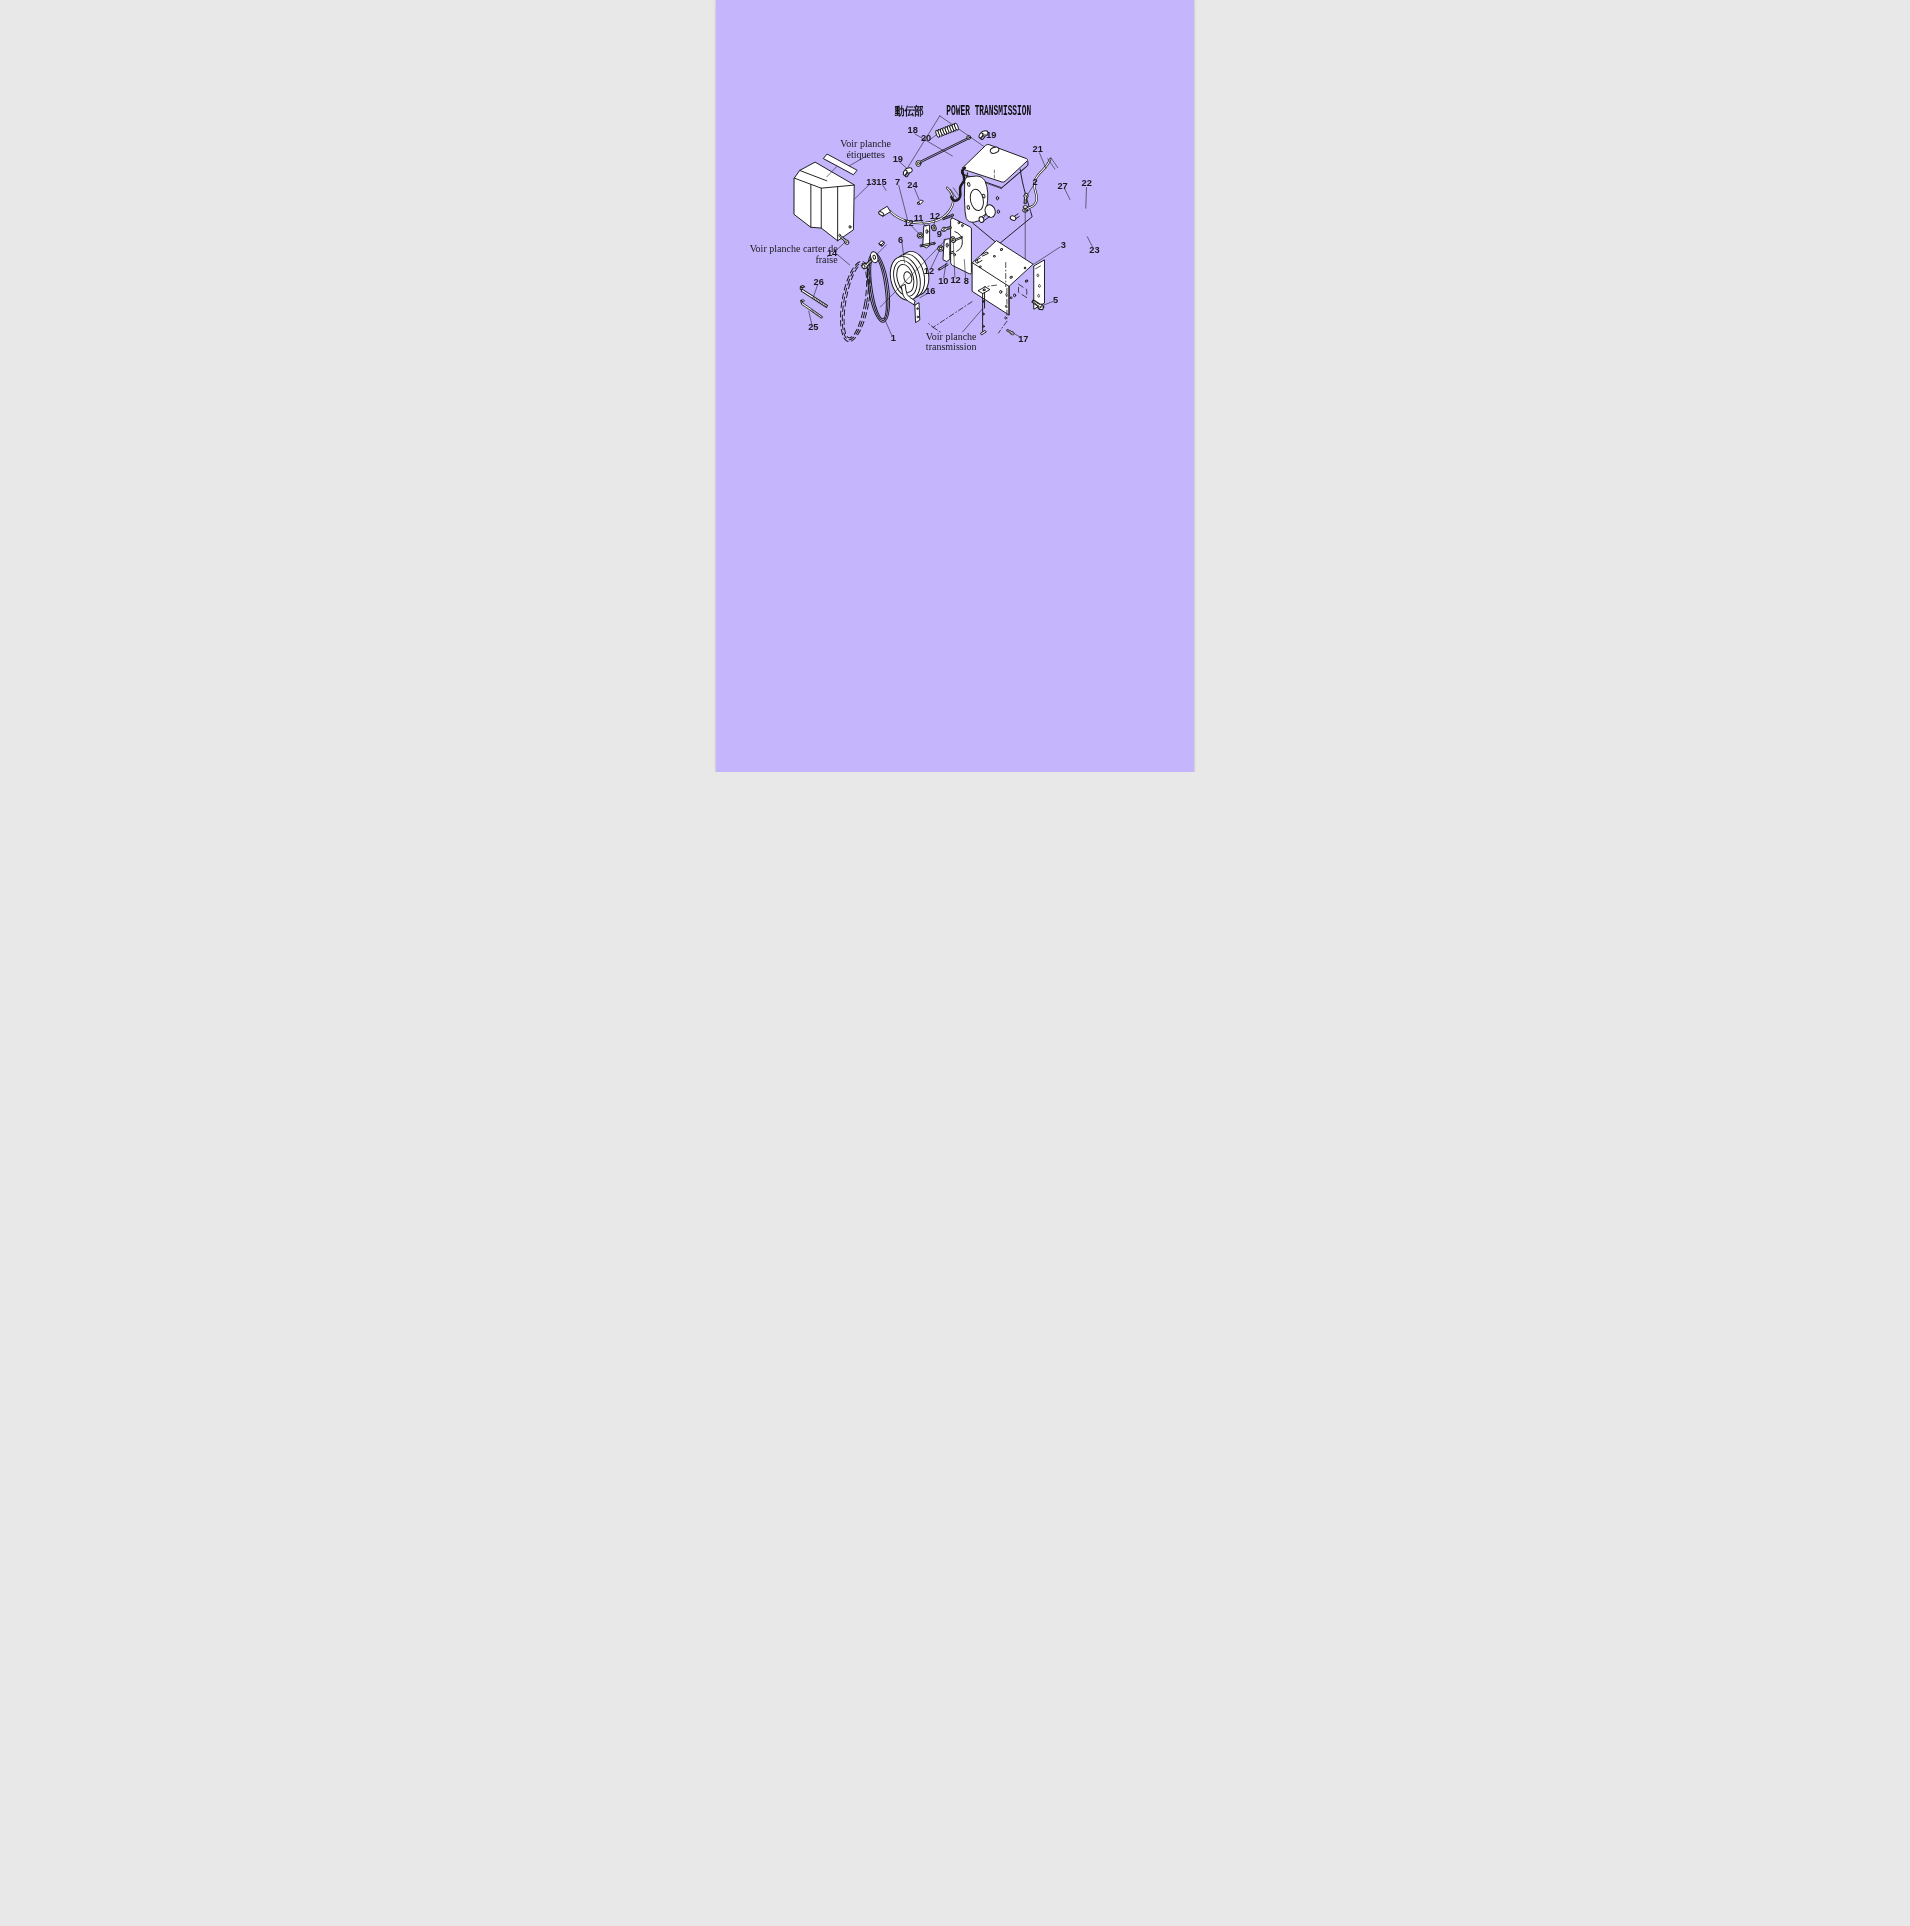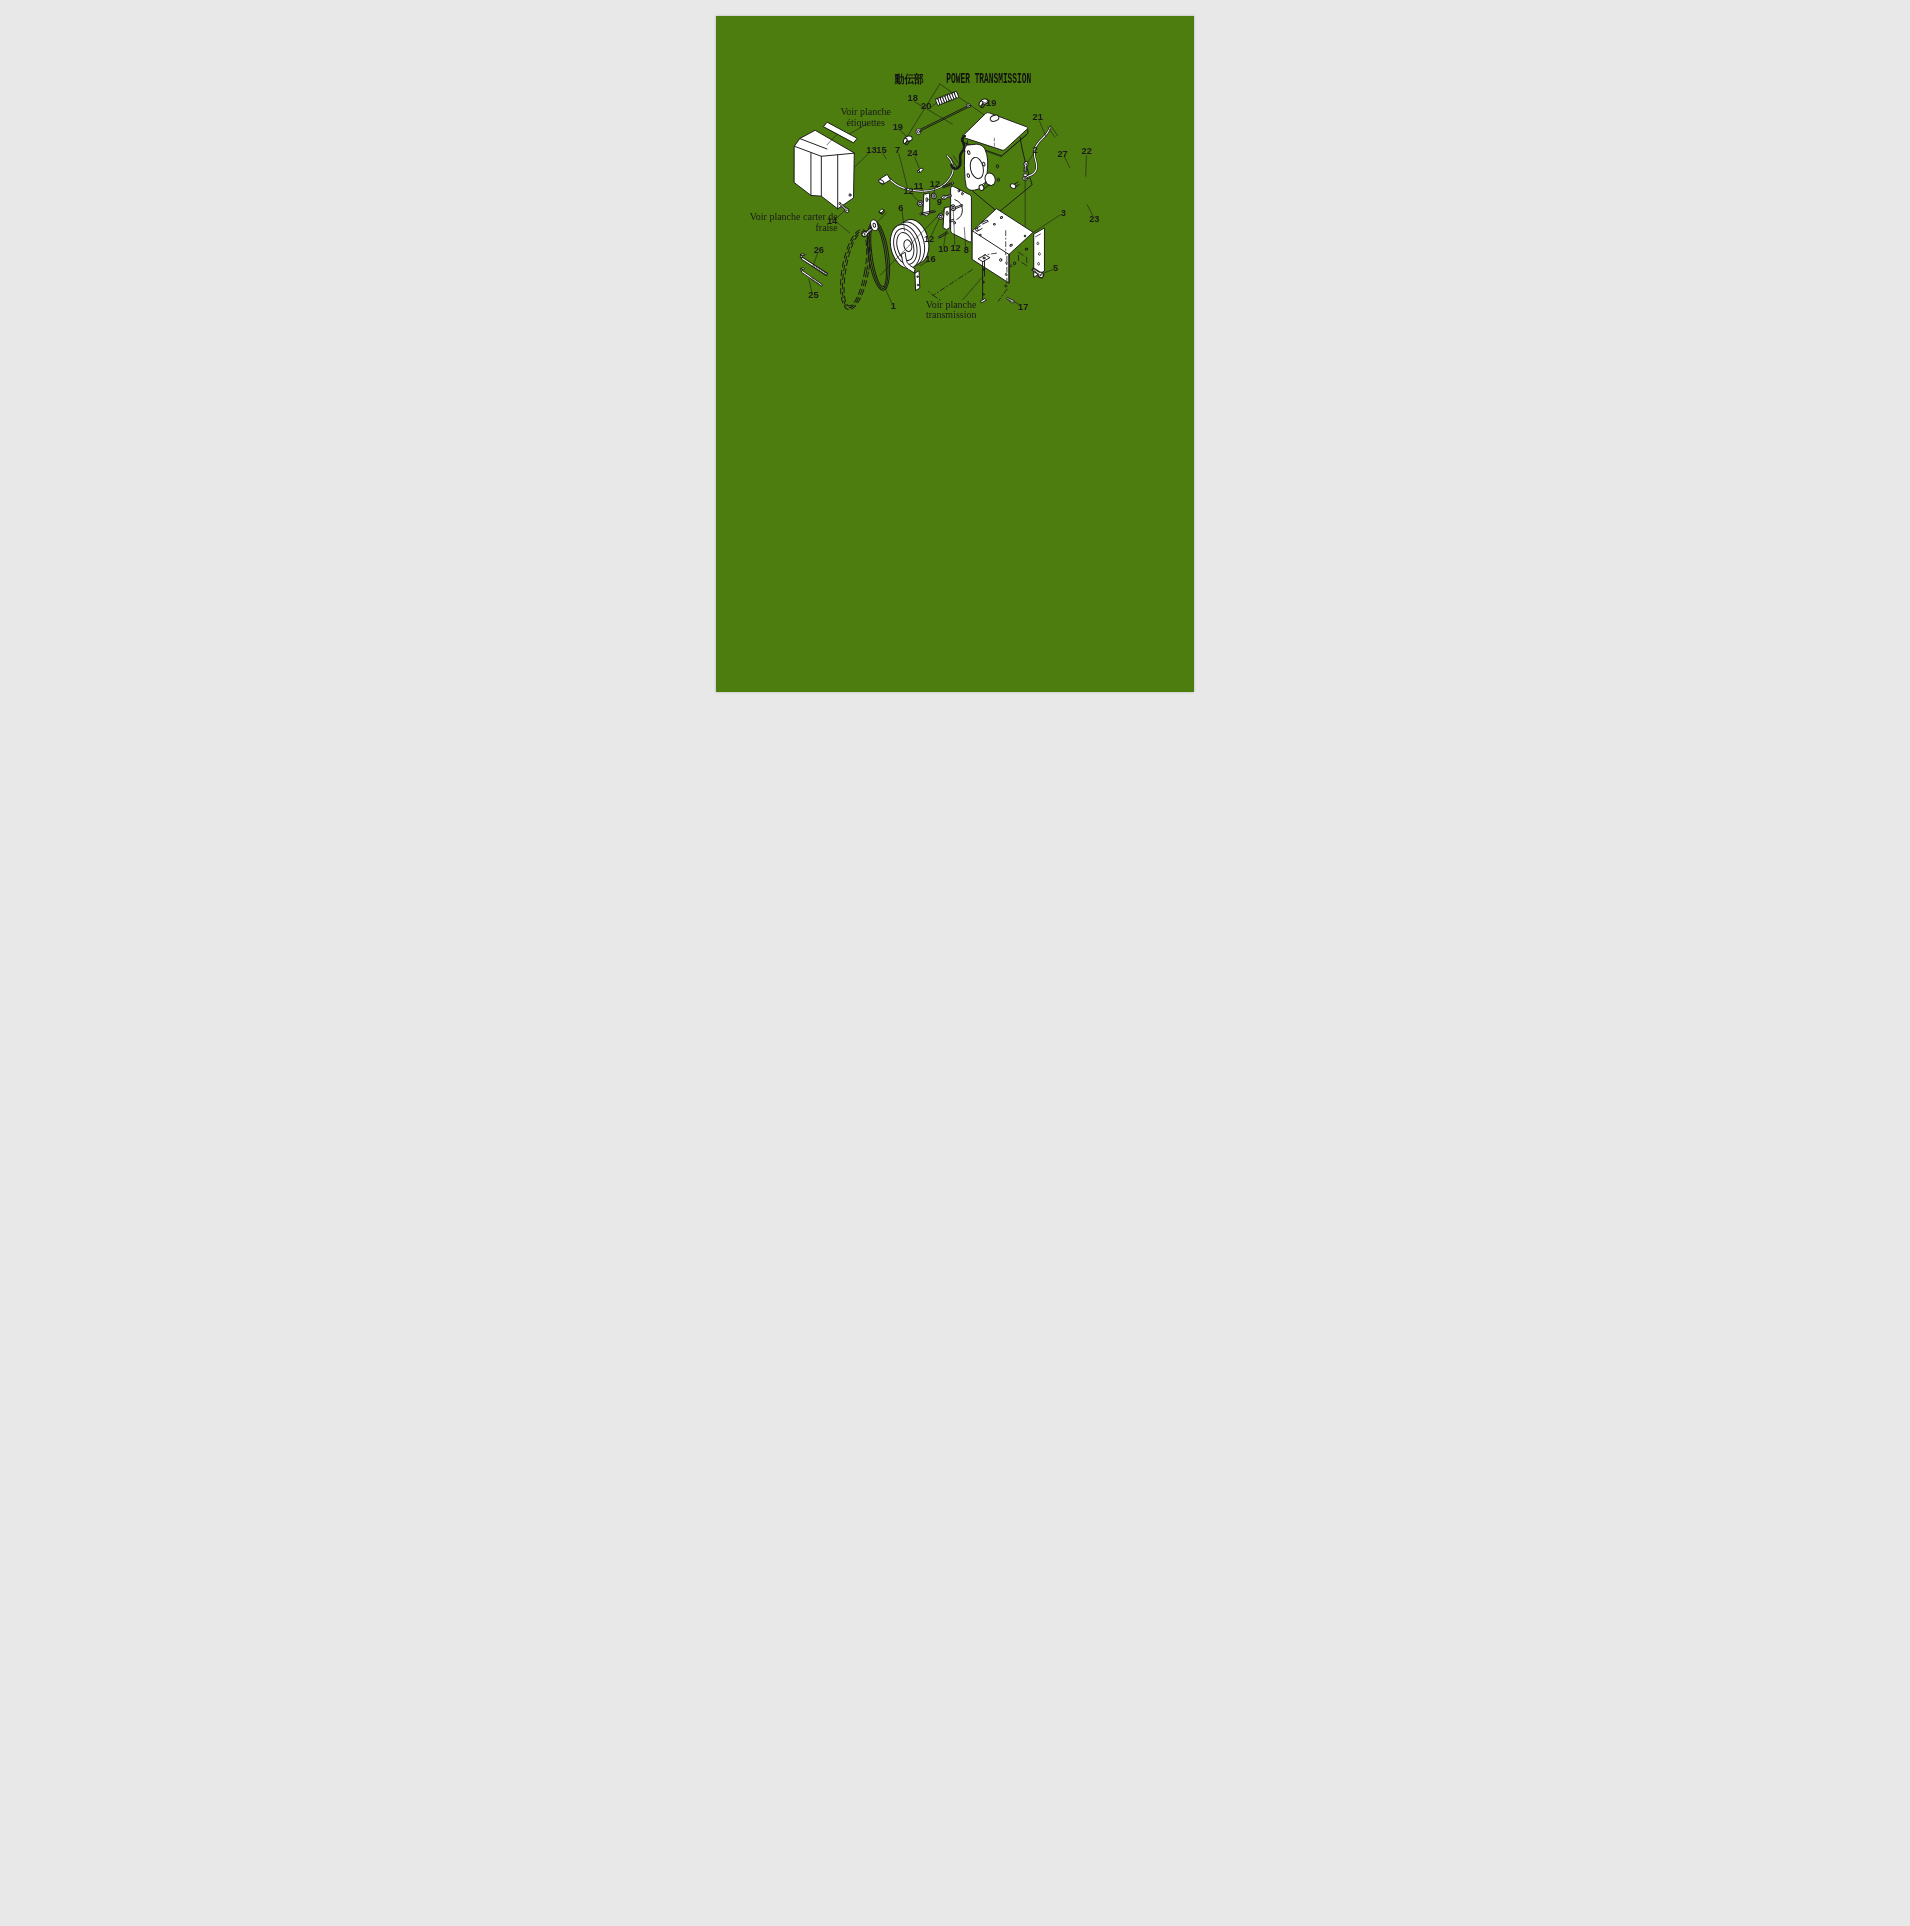--- a/index.html
+++ b/index.html
@@ -1,17 +1,17 @@
 <!DOCTYPE html>
 <html style="font-size:6.2px"><head>
 <meta charset="utf-8">
 <title>POWER TRANSMISSION</title>
 <style>
   html,body{margin:0;padding:0;background:#e8e8e8;}
-  .page{position:relative;width:478px;height:676px;margin:16px auto;background:#4d7c0f;
+  .page{position:relative;width:478px;height:772px;margin:0 auto;background:#c4b5fd;
         font-family:"Liberation Sans",sans-serif;box-shadow:0 0 2.3px rgba(0,0,0,.25);}
   svg{display:block;width:100%;height:100%;}
   .ln{stroke:#1a1a1a;stroke-width:10;fill:none;stroke-linecap:round;stroke-linejoin:round;}
   .fw{fill:#ffffff;}
   .blk{fill:#1a1a1a;stroke:none;}
   .thin{stroke-width:6;}
   .th8{stroke-width:8;}
   .dbl-b{stroke:#1a1a1a;stroke-width:24;fill:none;stroke-linecap:round;}
   .dbl-w{stroke:#ffffff;stroke-width:11;fill:none;stroke-linecap:round;}
   .thick{stroke:#1a1a1a;stroke-width:26;fill:none;stroke-linecap:round;}

